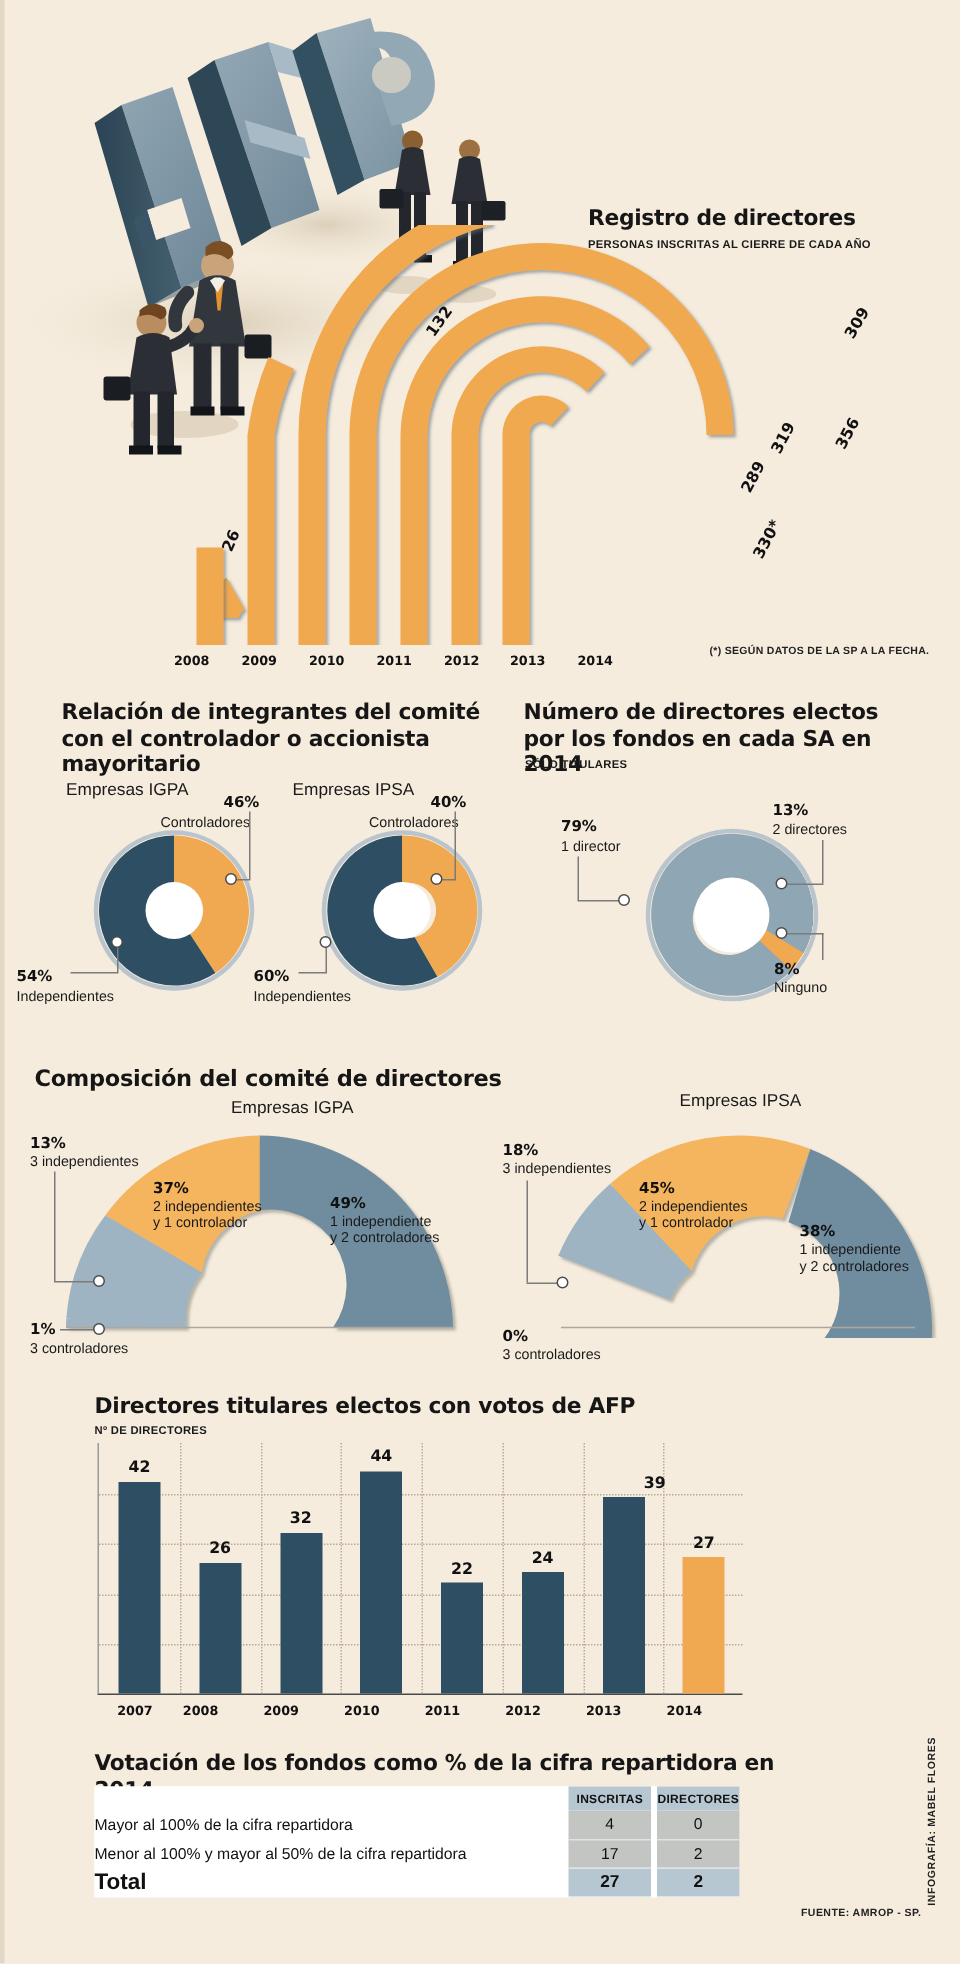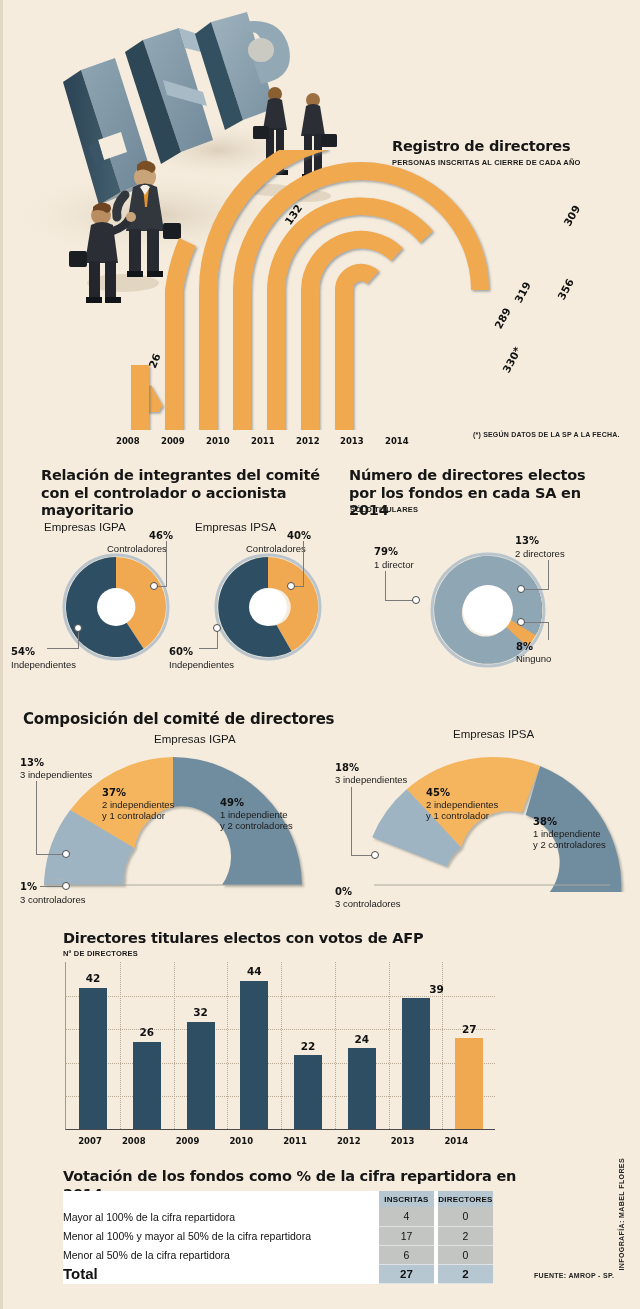--- a/index.html
+++ b/index.html
@@ -509,26 +509,20 @@
       <td class="spacer-col"></td>
       <td class="row-num">0</td>
     </tr>
     <tr>
       <td class="row-label">Menor al 100% y mayor al 50% de la cifra repartidora</td>
       <td class="row-num">17</td>
       <td class="spacer-col"></td>
       <td class="row-num">2</td>
     </tr>
     <tr>
-      <td class="row-label">Menor al 50% de la cifra repartidora</td>
-      <td class="row-num">6</td>
-      <td class="spacer-col"></td>
-      <td class="row-num">0</td>
-    </tr>
-    <tr>
       <td class="row-label tot-label">Total</td>
       <td class="row-num tot-num">27</td>
       <td class="spacer-col"></td>
       <td class="row-num tot-num">2</td>
     </tr>
   </tbody>
     </table>
 
   <div class="credit-vert" style="left:615px; top:1158px;">INFOGRAFÍA: MABEL FLORES</div>
   <div class="source" style="left:531px; top:1272px;">FUENTE: AMROP  -  SP.</div>

